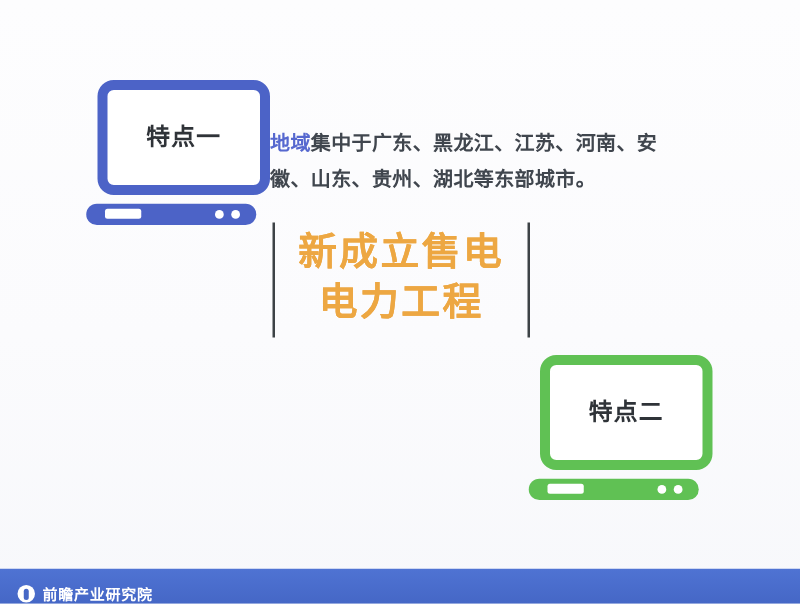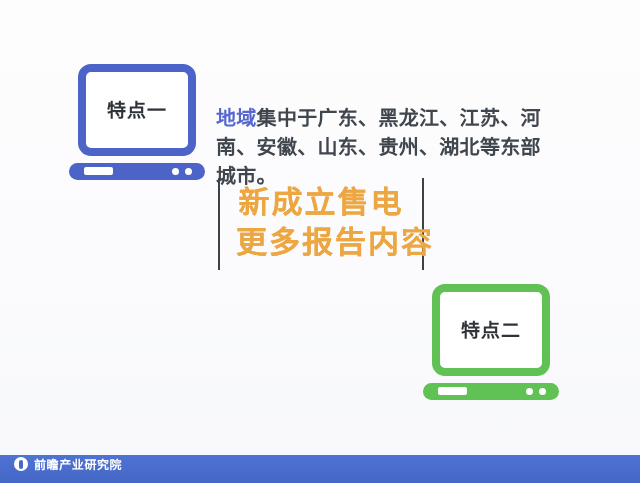--- a/index.html
+++ b/index.html
@@ -25,21 +25,21 @@
     background: linear-gradient(180deg, #fdfdfe 0%, #fbfbfd 55%, #f7f8fb 100%);
     overflow: hidden;
   }
 
   
   .device {
     position: absolute;
   }
   .device .screen {
     box-sizing: border-box;
-    width: 118px;
+    width: 138px;
     height: 92px;
     border-radius: 13px;
     background: #ffffff;
     display: flex;
     align-items: center;
     justify-content: center;
   }
   .device .screen .screen-label {
     font-size: 19px;
     font-weight: bold;
@@ -83,21 +83,21 @@
   #device-one .base { background: #4c63c7; }
 
   
   #device-two { left: 432px; top: 284px; }
   #device-two .screen { border: 8px solid #60c154; }
   #device-two .base { background: #60c154; }
 
   
   .feature-text {
     position: absolute;
-    font-size: 20px;
+    font-size: 16px;
     line-height: 29px;
     color: #40464e;
     font-weight: bold;
     letter-spacing: 0.3px;
   }
   .feature-text .kw { font-weight: bold; }
   .kw-blue  { color: #5668cf; }
   .kw-green { color: #6cc13c; }
 
   #feature-one-text {
@@ -147,21 +147,21 @@
 
   
   #footer-bar {
     position: absolute;
     left: 0;
     top: 455px;
     width: 640px;
     height: 28px;
     background: linear-gradient(180deg, #4f73d3 0%, #4567c6 100%);
     display: flex;
-    align-items: flex-start;
+    align-items: flex-end;
     justify-content: space-between;
     padding: 0 14px;
     box-sizing: border-box;
   }
   #footer-brand {
     display: flex;
     align-items: center;
     gap: 6px;
   }
   #footer-logo-mark {
@@ -222,21 +222,21 @@
 
   <p class="feature-text" id="feature-one-text">
     <span class="kw kw-blue">地域</span><span>集中于广东、黑龙江、江苏、河南、</span><span>安徽、山东、贵州、湖北等东部城市。</span>
   </p>
 
   <div id="center-block">
     <span class="rule left"></span>
     <span class="rule right"></span>
     <div id="center-title">
       <span class="line">新成立售电</span>
-      <span class="line">更多报告内容</span>
+      <span class="line">电力工程</span>
     </div>
   </div>
 
 
   <div class="device" id="device-two">
     <div class="screen">
       <span class="screen-label">特点二</span>
     </div>
     <div class="base">
       <span class="pad"></span>

